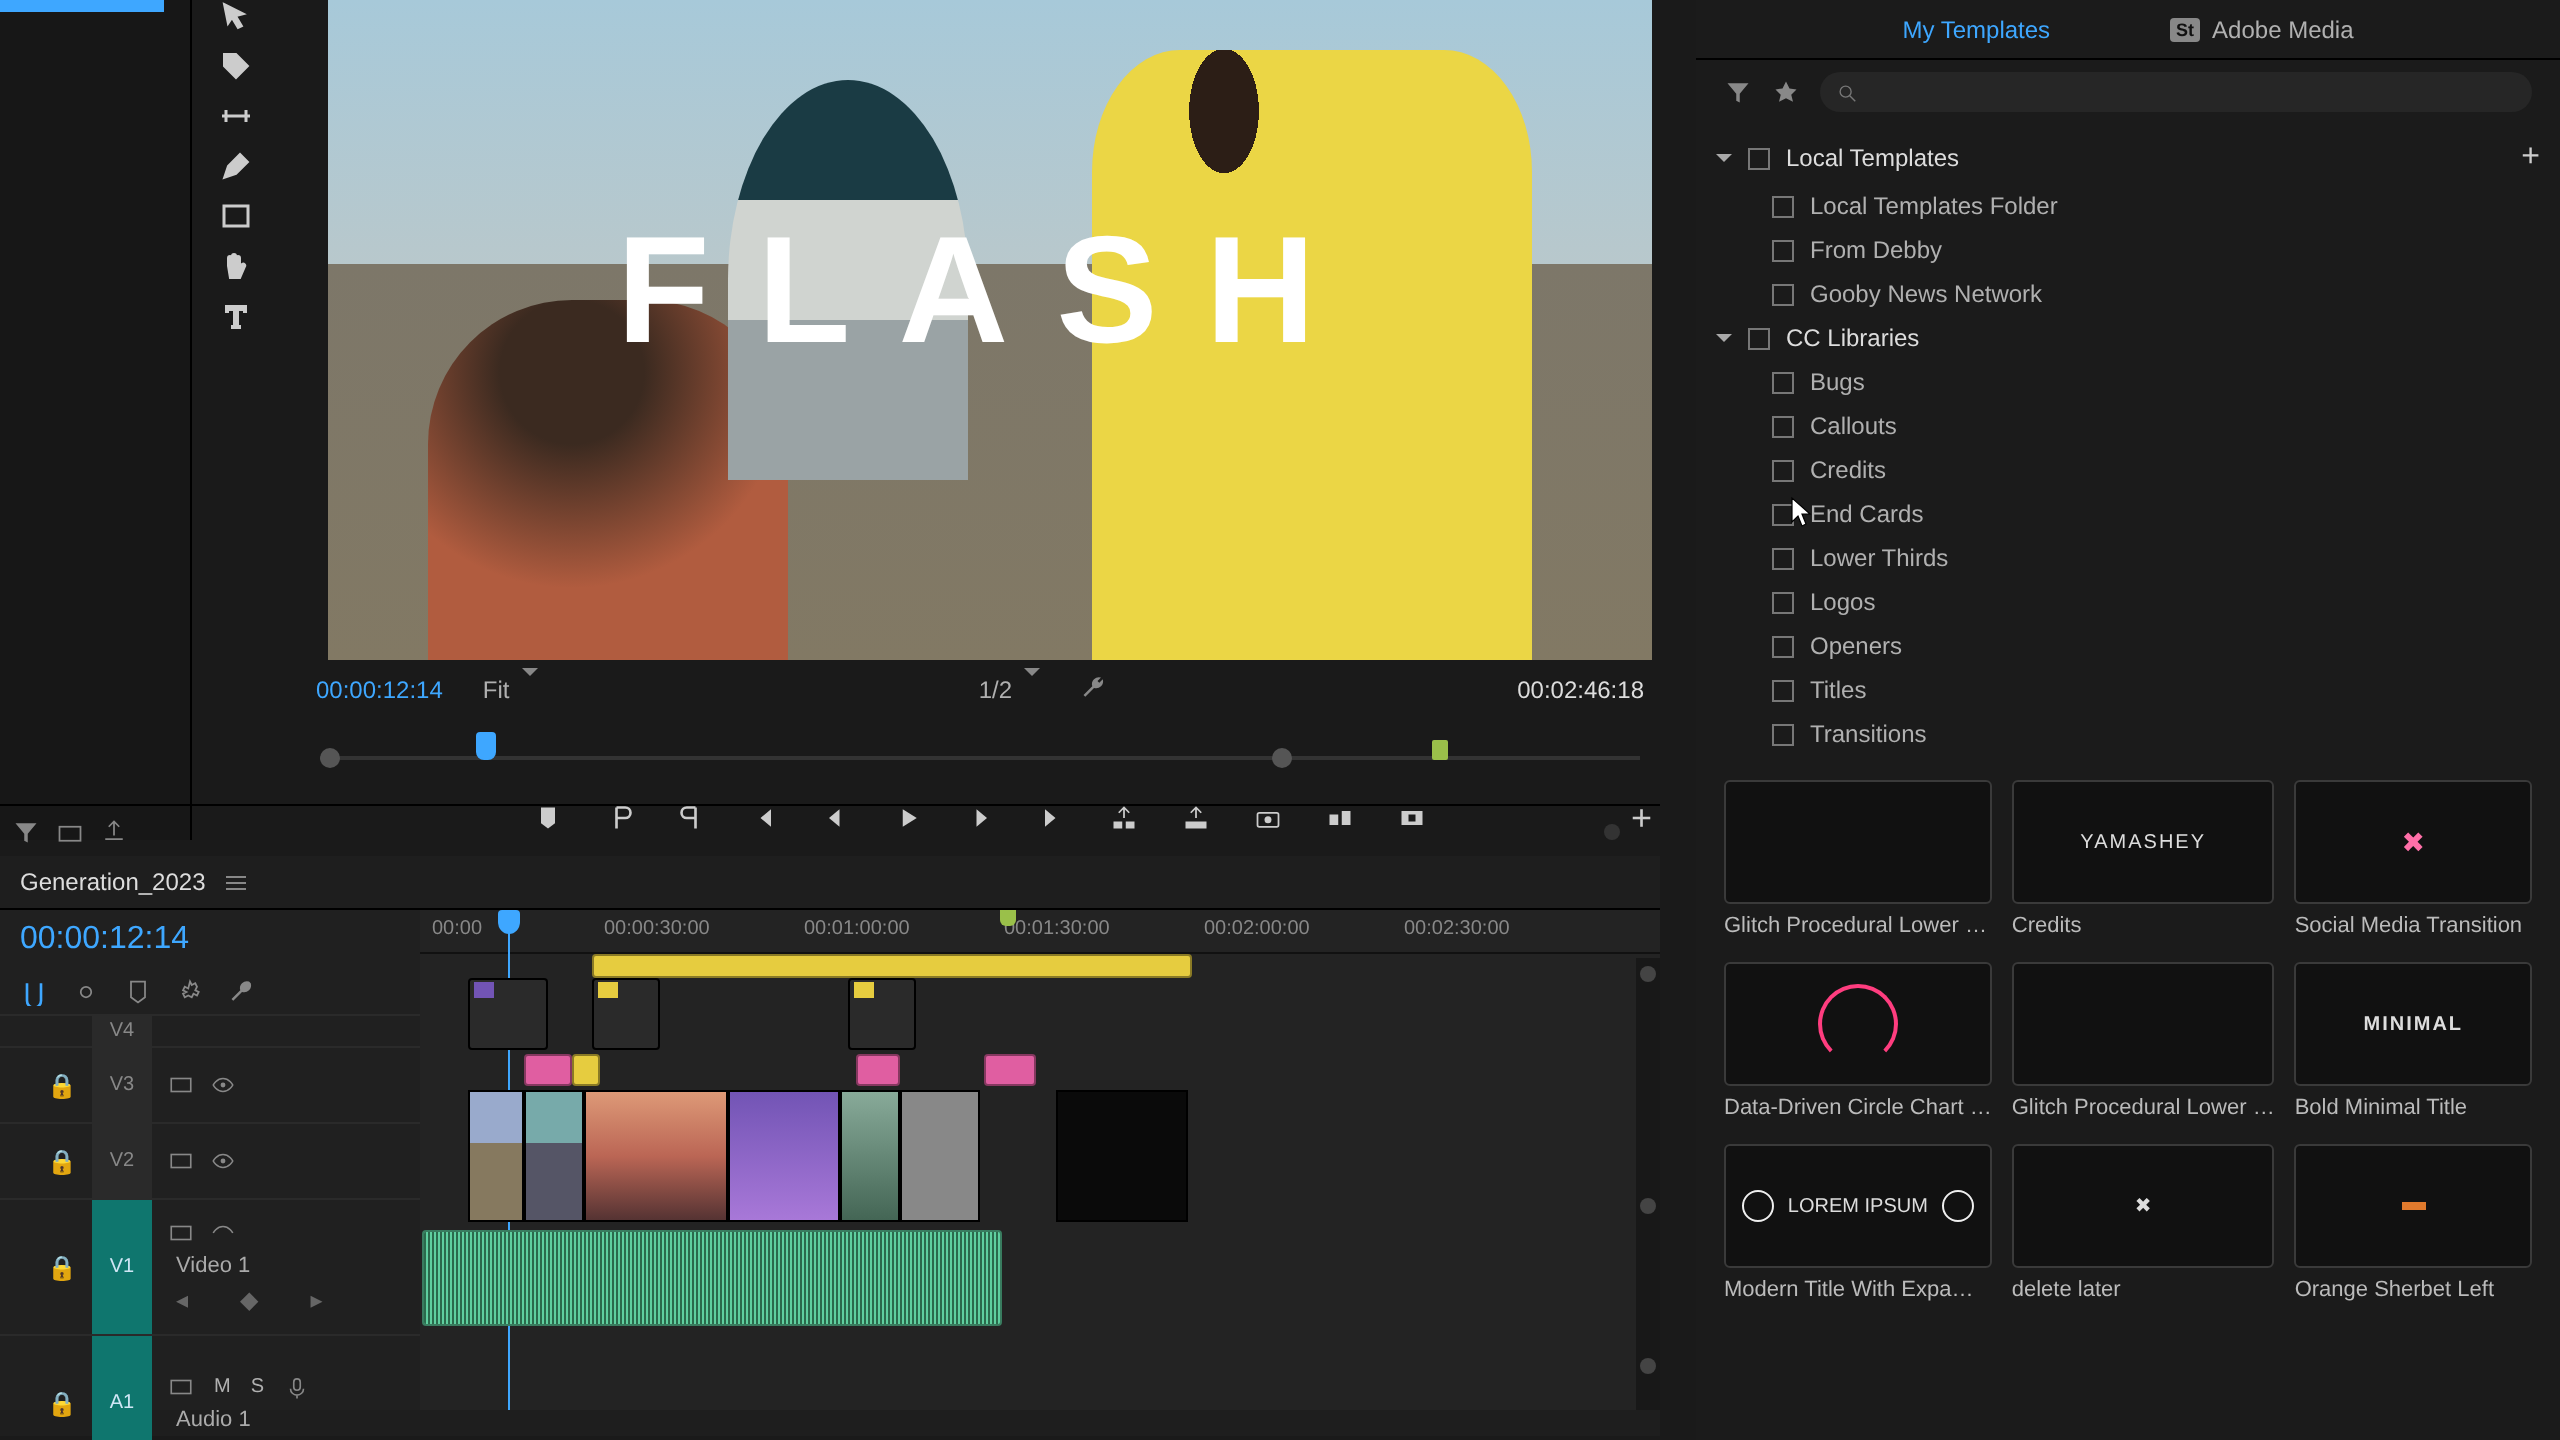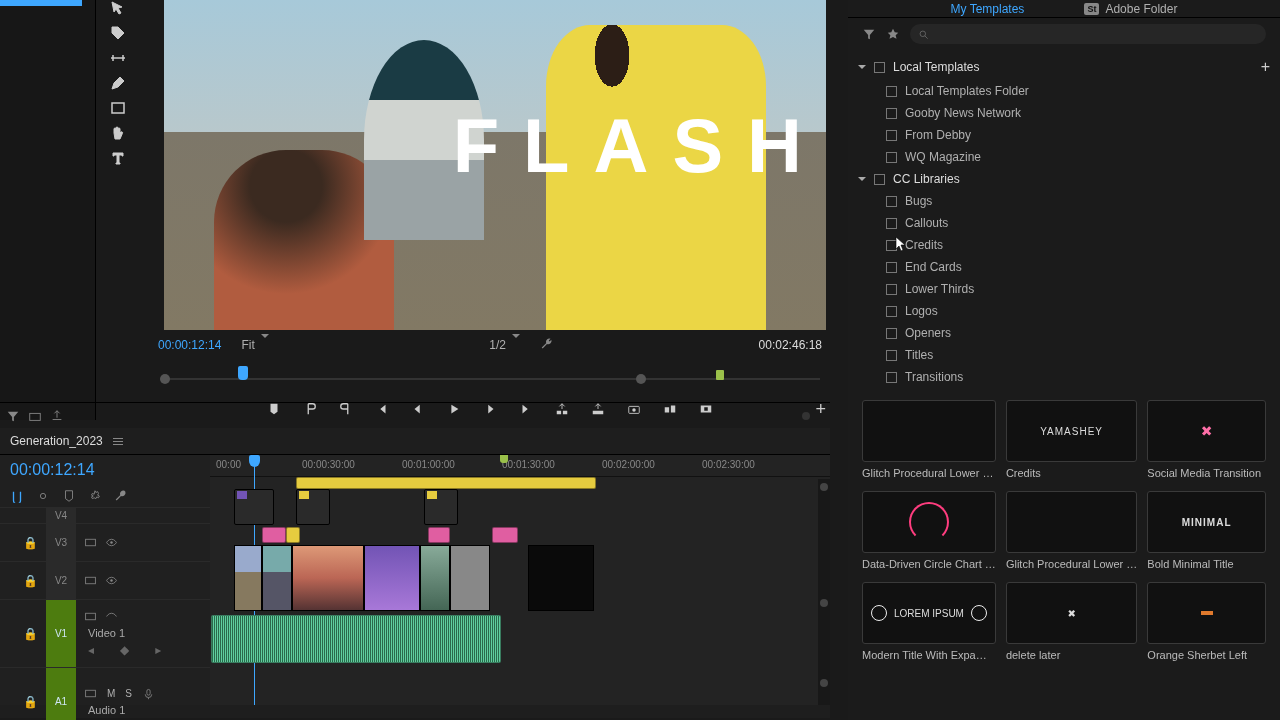--- a/index.html
+++ b/index.html
@@ -29,21 +29,21 @@
 }
 .monitor-video {
   width: 662px; height: 330px; margin-left:14px;
   background: linear-gradient(180deg,#a7c9d9 0%,#b8c8cc 40%,#7d7769 40%,#827964 100%);
   position: relative; overflow:hidden;
 }
 .person { position:absolute; border-radius: 40% 40% 0 0; }
 .person1 { left: 50px; top: 150px; width: 180px; height: 180px; background: radial-gradient(circle at 40% 20%, #3b2a20 20%, #b15c3f 60%); }
 .person2 { left: 200px; top: 40px; width: 120px; height: 200px; background: linear-gradient(#1a3b44 30%,#d0d4d0 30%,#d0d4d0 60%,#9aa3a5 60%); border-radius:50% 50% 0 0; }
 .person3 { right: 60px; top: 25px; width: 220px; height: 305px; background: radial-gradient(ellipse at 30% 10%, #2c1e16 8%, transparent 8%), #ebd645; border-radius:20% 20% 0 0; }
-.flash-text { position:absolute; left:0; right:0; top: 102px; text-align:right; font-size:76px; font-weight:800; color:#fff; letter-spacing:24px; }
+.flash-text { position:absolute; left:0; right:0; top: 102px; text-align:center; font-size:76px; font-weight:800; color:#fff; letter-spacing:24px; }
 .monitor-bar { display:flex; align-items:center; gap:12px; padding: 6px 8px; }
 .tc-blue { color:#3ea7ff; }
 .tc-white { color:#ddd; margin-left:auto; }
 .dropdown { display:inline-flex; align-items:center; gap:6px; padding:2px 8px; cursor:pointer; }
 .chev::after { content:""; border:4px solid transparent; border-top-color:#888; margin-top:4px; }
 .ruler { margin: 6px 10px 0; height: 20px; position:relative; }
 .ruler-line { height:2px; background:#333; position:absolute; left:0; right:0; top:12px; }
 .ruler-dot { width:10px; height:10px; background:#555; border-radius:50%; position:absolute; top:8px; }
 .playhead-marker { position:absolute; top:0; width:10px; height:14px; background:#3ea7ff; border-radius:2px 2px 4px 4px; }
 .out-marker { position:absolute; top:4px; width:8px; height:10px; background:#9ac04a; border-radius:1px; }
@@ -65,21 +65,21 @@
 .hamb span { width:10px; height:1px; background:#888;}
 .timeline-main { display:flex; height: 250px; }
 .tl-left { width:210px; background:#202020; }
 .tl-tc { color:#3ea7ff; font-size:16px; padding:6px 10px; }
 .tl-tools { display:flex; gap:12px; padding:4px 10px; }
 .tl-tools svg { width:14px; height:14px; fill:#888; }
 .track { display:flex; align-items:center; height:38px; border-top:1px solid #2a2a2a;padding-left:16px; }
 .track.tall { height:68px; }
 .track-lock { width:30px; text-align:center; color:#666; }
 .track-index { width:30px; height:100%; display:flex; align-items:center; justify-content:center; background:#2a2a2a; color:#888; font-size:10px;}
-.track-index.blue { background:#4d7c0f; color:#cfe6f5; }
+.track-index.blue { background:#0f766e; color:#cfe6f5; }
 .track-toggles { display:flex; gap:8px; padding-left:8px; flex:1; align-items:center; flex-wrap:wrap;}
 .track-toggles svg { width:13px; height:13px; fill:#888; }
 .track-label { color:#aaa; font-size:11px; padding-left:4px;}
 .tl-right { flex:1; position:relative; background:#232323; overflow:hidden; }
 .time-ruler { height:22px; border-bottom:1px solid #111; position:relative; font-size:10px; color:#888;}
 .time-ruler span { position:absolute; top:4px; }
 .tl-playhead { position:absolute; top:0; bottom:0; width:1px; background:#3ea7ff; }
 .tl-playhead::before { content:""; position:absolute; top:0; left:-5px; width:11px; height:12px; background:#3ea7ff; border-radius:2px 2px 50% 50%; }
 .tl-marker-g { position:absolute; top:-4px; width:8px; height:12px; background:#9ac04a; border-radius:1px 1px 3px 3px; }
 .clip-row { position:absolute; left:0; right:0; }
@@ -94,21 +94,21 @@
 }
 .sb-v { position:absolute; right:0; top:24px; bottom:0; width:12px; background:#181818;}
 .sb-v .grip { position:absolute; width:8px; height:8px; border-radius:50%; background:#444; left:2px;}
 
 
 .templates {
   position:absolute; right:0; top:0; width:432px; height:720px;
   background:#1b1b1b;
   display:flex; flex-direction:column;
 }
-.tmpl-tabs { height:18px; display:flex; align-items:center; justify-content:center; gap:60px; border-bottom:1px solid #000;}
+.tmpl-tabs { height:30px; display:flex; align-items:center; justify-content:center; gap:60px; border-bottom:1px solid #000;}
 .tmpl-tabs .tab { display:flex; align-items:center; gap:6px; cursor:pointer; }
 .tmpl-tabs .active { color:#3ea7ff; }
 .stock-badge { background:#888; color:#111; font-size:9px; padding:1px 3px; border-radius:2px; font-weight:700;}
 .search-row { display:flex; align-items:center; gap:10px; padding:6px 14px; }
 .search-box { flex:1; background:#262626; border-radius:10px; height:20px; display:flex; align-items:center; padding:0 8px; color:#666;}
 .search-box svg { width:11px; height:11px; fill:#777; margin-right:6px;}
 .tree { padding: 4px 10px; }
 .tree-group { }
 .tree-head { display:flex; align-items:center; gap:8px; padding:4px 0; cursor:pointer;}
 .tree-head .tri { width:0; height:0; border:4px solid transparent; border-top-color:#aaa; transform:translateY(2px);}
@@ -458,21 +458,21 @@
       </div>
     </div>
   </div>
 </div>
 
 <div class="templates">
   <div class="tmpl-tabs">
     <div class="tab active">My Templates</div>
     <div class="tab">
       <span class="stock-badge">St</span>
-      <span>Adobe Folder</span>
+      <span>Adobe Media</span>
     </div>
   </div>
   <div class="search-row">
     <svg class="svg-icon" viewBox="0 0 16 16">
         <path d="M2 3h12l-5 6v5l-2-1v-4z"></path>
       </svg>
     <svg class="svg-icon" viewBox="0 0 16 16">
         <path d="M8 2l2 4 4 .5-3 3 1 4-4-2-4 2 1-4-3-3 4-.5z"></path>
       </svg>
     <div class="search-box">
@@ -489,29 +489,25 @@
         <span class="cb"></span>
         <span class="lbl">Local Templates</span>
         <span class="plus">+</span>
       </div>
       <div class="tree-item">
           <span class="cb"></span>
           <span>Local Templates Folder</span>
         </div>
       <div class="tree-item">
           <span class="cb"></span>
+          <span>From Debby</span>
+        </div>
+      <div class="tree-item">
+          <span class="cb"></span>
           <span>Gooby News Network</span>
-        </div>
-      <div class="tree-item">
-          <span class="cb"></span>
-          <span>From Debby</span>
-        </div>
-      <div class="tree-item">
-          <span class="cb"></span>
-          <span>WQ Magazine</span>
         </div>
     </div>
     <div class="tree-group">
       <div class="tree-head">
         <span class="tri"></span>
         <span class="cb"></span>
         <span class="lbl">CC Libraries</span>
       </div>
       <div class="tree-item">
           <span class="cb"></span>

